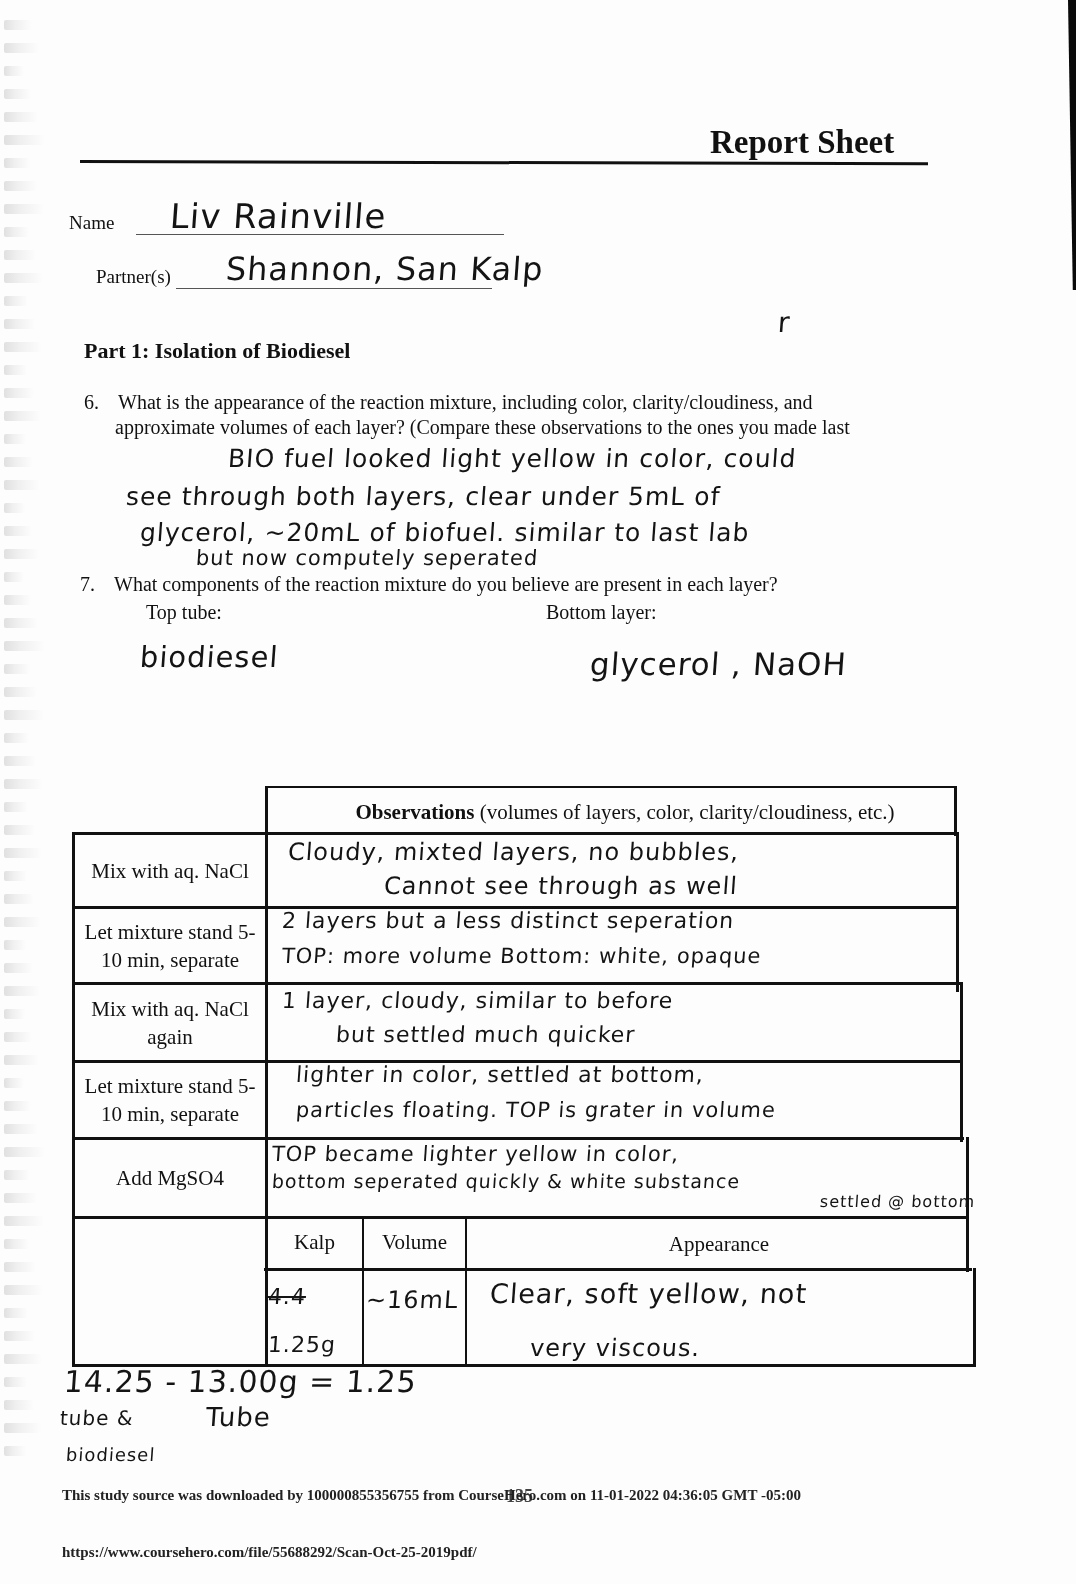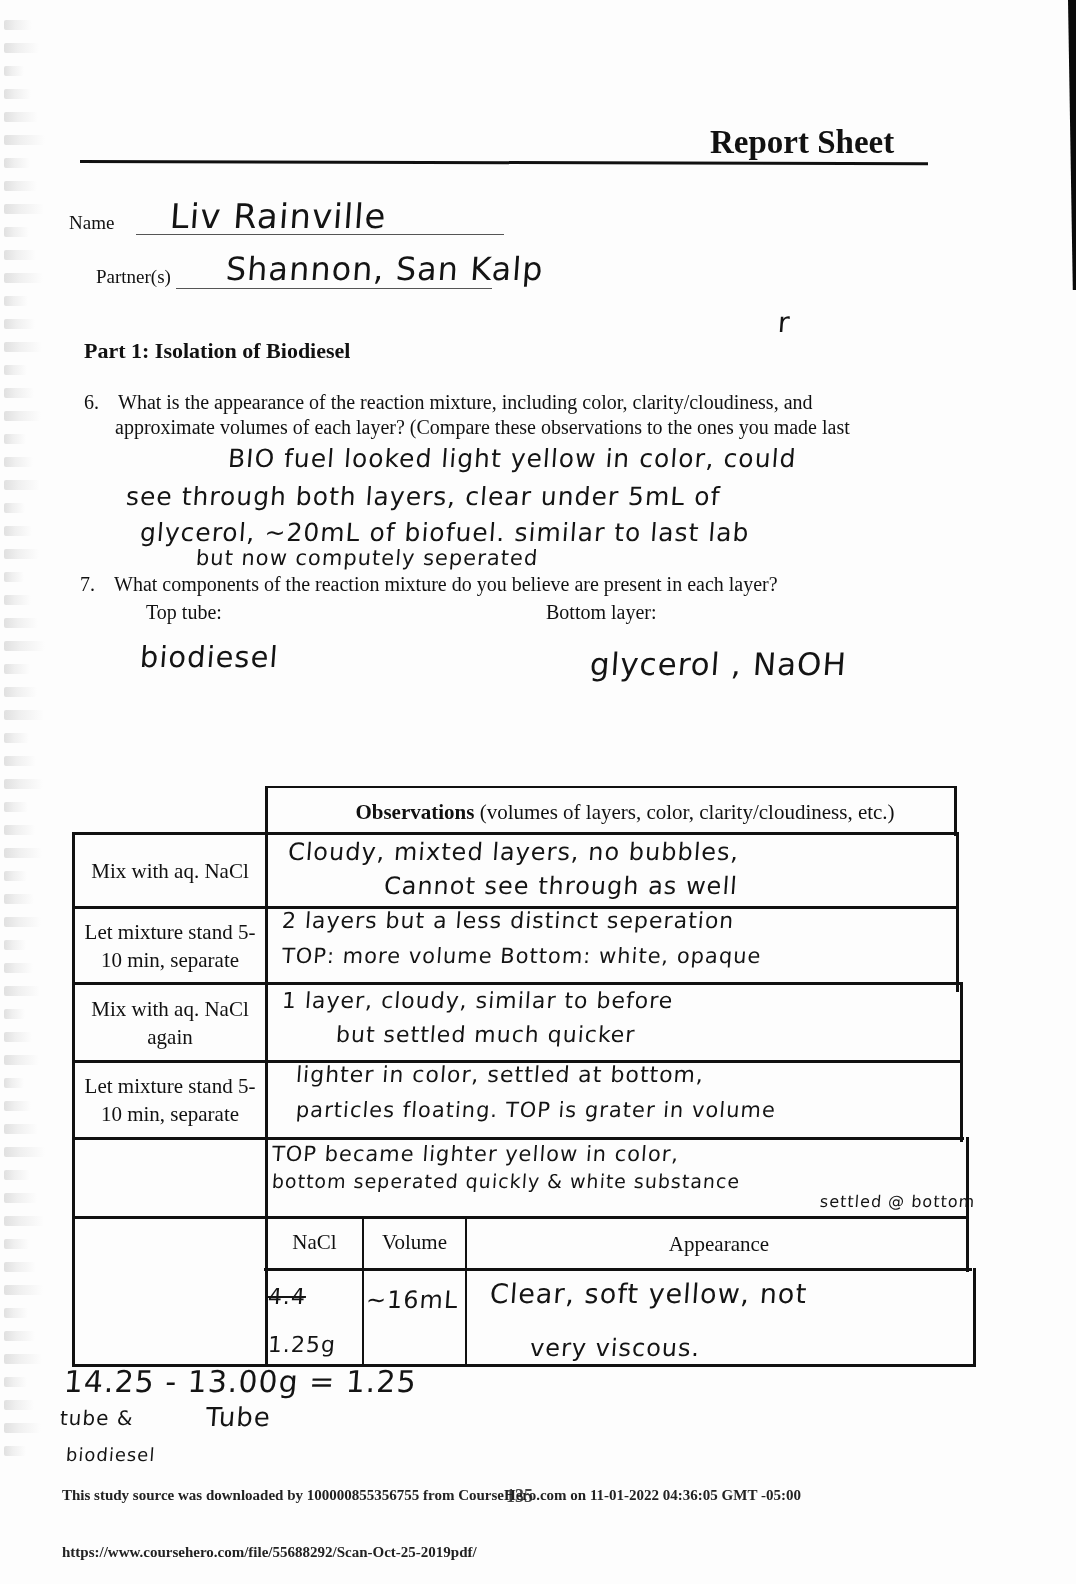--- a/index.html
+++ b/index.html
@@ -170,38 +170,39 @@
   <div class="abs tbl-line" style="left:465px; top:1216px; width:2px; height:150px;"></div>
 
   <div class="abs obs-head" style="left:268px; top:800px; width:688px; text-align:center;margin-left:13px;">
     <b>Observations</b><span> (volumes of layers, color, clarity/cloudiness, etc.)</span>
   </div>
 
   <div class="cell-label" style="left:75px; top:835px; width:190px; height:71px;">Mix with aq. NaCl</div>
   <div class="cell-label" style="left:75px; top:909px; width:190px; height:73px;">Let mixture stand 5-10 min, separate</div>
   <div class="cell-label" style="left:75px; top:985px; width:190px; height:75px;">Mix with aq. NaCl again</div>
   <div class="cell-label" style="left:75px; top:1063px; width:190px; height:74px;">Let mixture stand 5-10 min, separate</div>
+  <div class="cell-label" style="left:75px; top:1140px; width:190px; height:76px;">Add MgSO4</div>
 
   <div class="abs hand" style="left:288px; top:838px; font-size:24px;">Cloudy, mixted layers, no bubbles,</div>
   <div class="abs hand" style="left:384px; top:872px; font-size:24px;">Cannot see through as well</div>
 
   <div class="abs hand" style="left:282px; top:908px; font-size:22px;">2 layers but a less distinct seperation</div>
   <div class="abs hand" style="left:282px; top:944px; font-size:21px;">TOP: more volume   Bottom: white, opaque</div>
 
   <div class="abs hand" style="left:282px; top:988px; font-size:22px;">1 layer, cloudy, similar to before</div>
   <div class="abs hand" style="left:336px; top:1022px; font-size:22px;">but settled much quicker</div>
 
   <div class="abs hand" style="left:296px; top:1062px; font-size:22px;">lighter in color, settled at bottom,</div>
   <div class="abs hand" style="left:296px; top:1098px; font-size:21px;">particles floating. TOP is grater in volume</div>
 
   <div class="abs hand" style="left:272px; top:1142px; font-size:21px;">TOP became lighter yellow in color,</div>
   <div class="abs hand" style="left:272px; top:1170px; font-size:19px;">bottom seperated quickly &amp; white substance</div>
   <div class="abs hand" style="left:820px; top:1192px; font-size:16px;">settled @ bottom</div>
 
-  <div class="abs" style="left:267px; top:1230px; width:95px; text-align:center; font-size:21px;">NaCl</div>
+  <div class="abs" style="left:267px; top:1230px; width:95px; text-align:center; font-size:21px;">Kalp</div>
   <div class="abs" style="left:364px; top:1230px; width:101px; text-align:center; font-size:21px;">Volume</div>
   <div class="abs" style="left:467px; top:1232px; width:504px; text-align:center; font-size:21px;">Appearance</div>
 
   <div class="abs hand" style="left:268px; top:1284px; font-size:22px; text-decoration:line-through;">4.4</div>
   <div class="abs hand" style="left:268px; top:1332px; font-size:22px;">1.25g</div>
   <div class="abs hand" style="left:366px; top:1286px; font-size:24px;">~16mL</div>
   <div class="abs hand" style="left:490px; top:1278px; font-size:27px;">Clear, soft yellow, not</div>
   <div class="abs hand" style="left:530px; top:1334px; font-size:24px;">very viscous.</div>
 </div>
 

